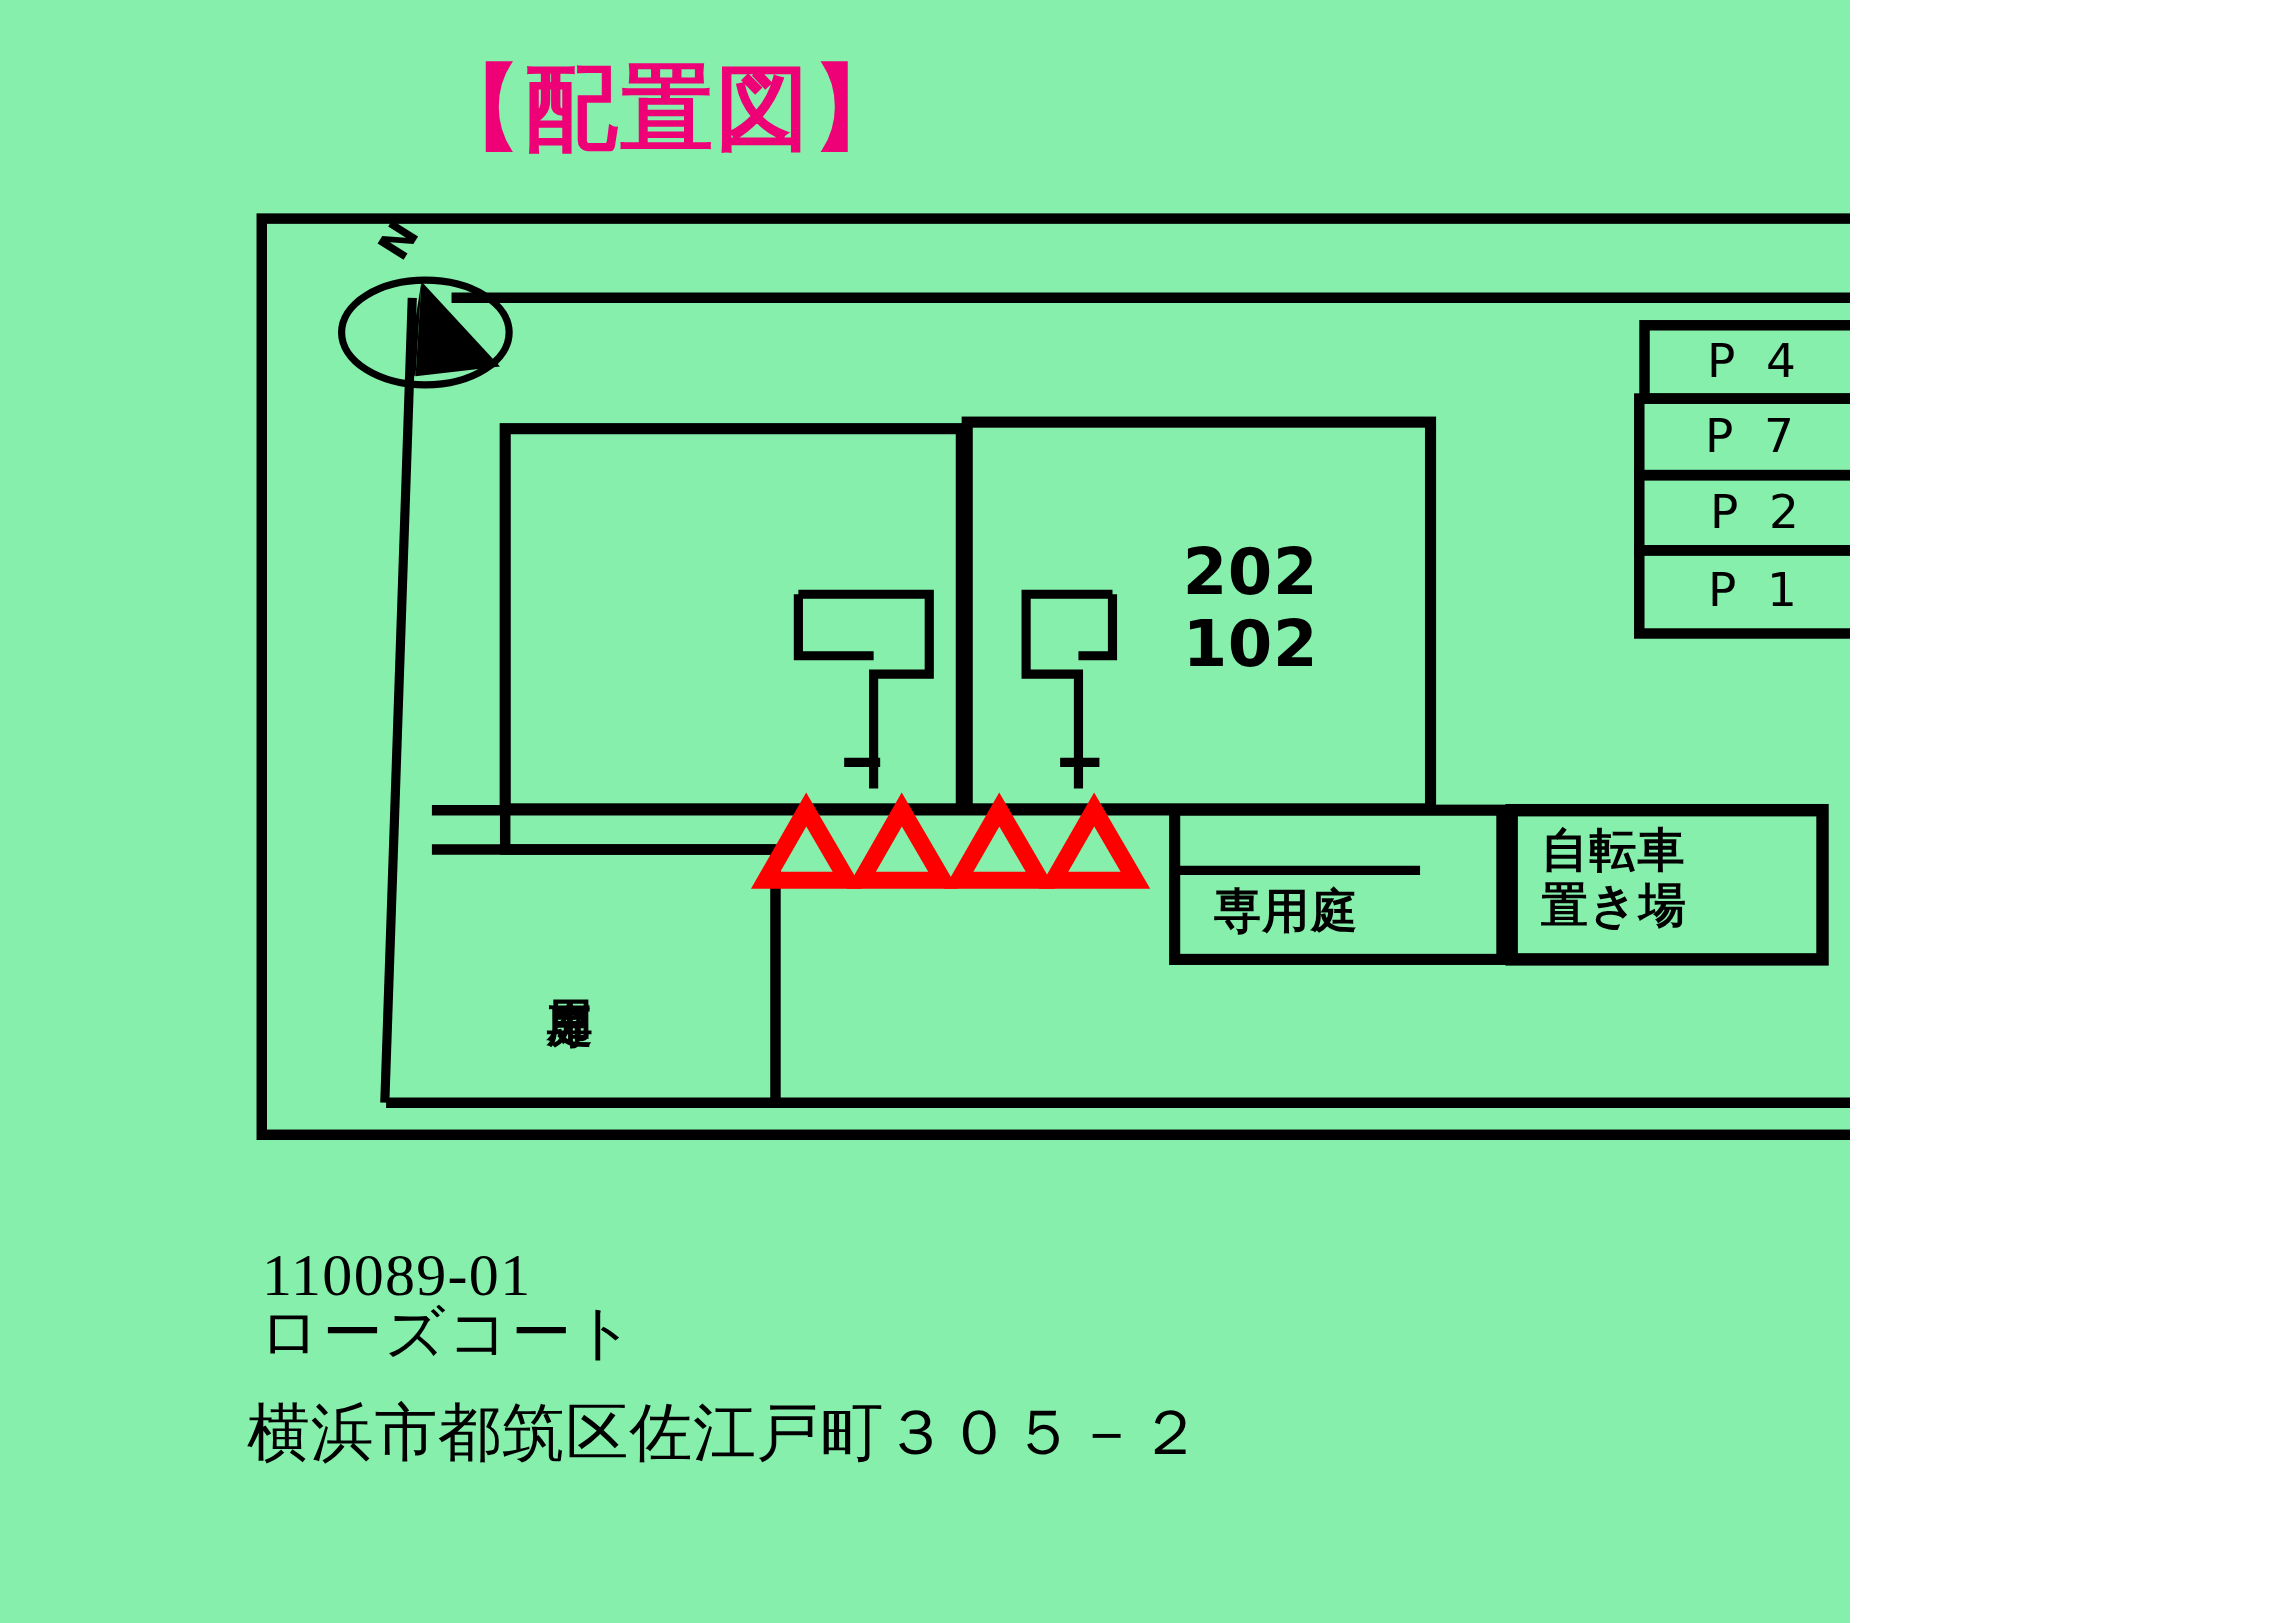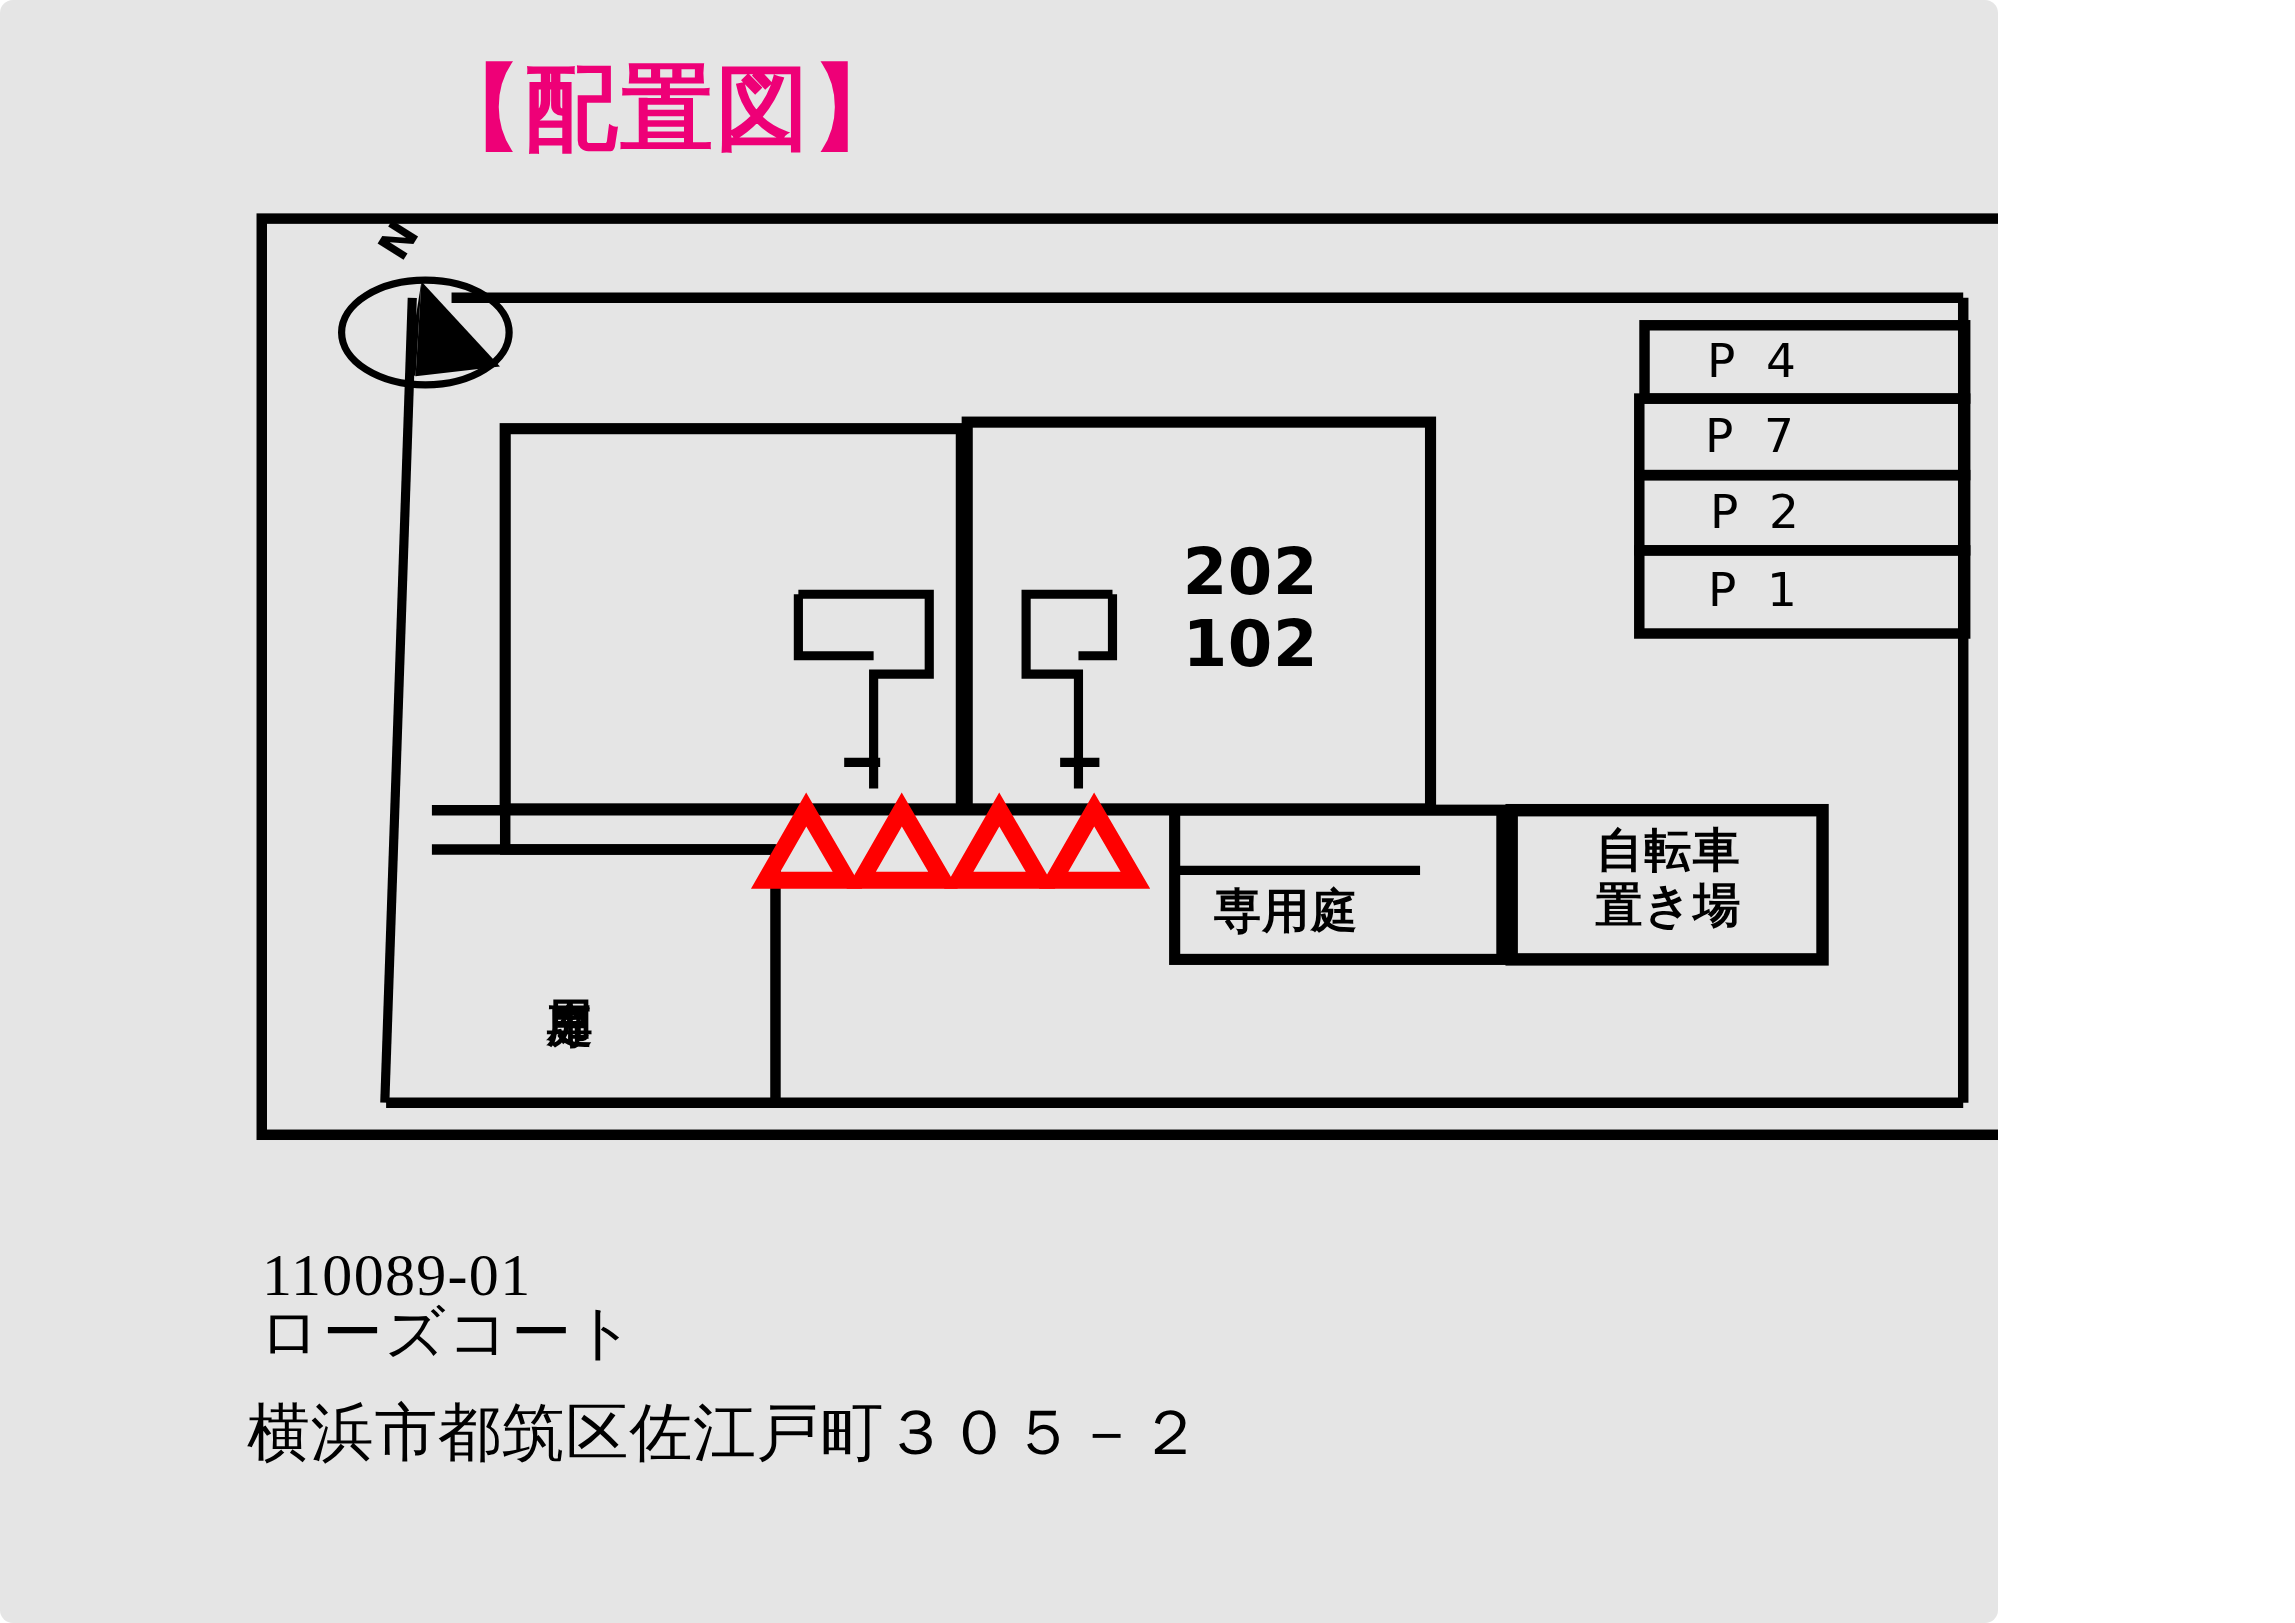--- a/index.html
+++ b/index.html
@@ -5,25 +5,24 @@
   html, body {
     margin: 0;
     padding: 0;
     background: #ffffff;
   }
   body {
     font-family: "Liberation Serif", "DejaVu Serif", serif;
   }
   #page {
     position: relative;
-    width: 1998px;
+    width: 1850px;
     height: 1623px;
-    background: #e5e5e5;
+    background: #86efac;
     overflow: hidden;
-    border-radius: 13px;
   }
 
   
   #title {
     position: absolute;
     left: 429px;
     top: 62px;
     font-family: "DejaVu Sans", "Liberation Sans", sans-serif;
     font-weight: bold;
     font-size: 93px;
@@ -183,21 +182,21 @@
   <div class="lbl p-label" style="left:1705px; top:412px;">P 7</div>
   <div class="lbl p-label" style="left:1710px; top:488px;">P 2</div>
   <div class="lbl p-label" style="left:1708px; top:566px;">P 1</div>
 
   <div class="lbl jp-v" style="left:531px; top:887px; width:79px;">
     <div style="writing-mode: vertical-rl; text-orientation: upright; height:151px; margin:0 auto;">専用庭</div>
   </div>
 
   <div class="lbl jp-h" style="left:1214px; top:887px;">専用庭</div>
 
-  <div style="position:absolute; left:1541px; top:826px; width:255px; text-align:center;">
+  <div style="position:absolute; left:1541px; top:826px; width:255px; text-align:left;">
     <div class="lbl jp-h" style="position:relative; display:block;">自転車</div>
     <div class="lbl jp-h" style="position:relative; display:block; margin-top:8px;">置き場</div>
   </div>
 
   <div class="caption" id="cap-code">110089-01</div>
   <div class="caption" id="cap-name">ローズコート</div>
   <div class="caption" id="cap-addr">横浜市都筑区佐江戸町３０５－２</div>
 
 </div>
 

